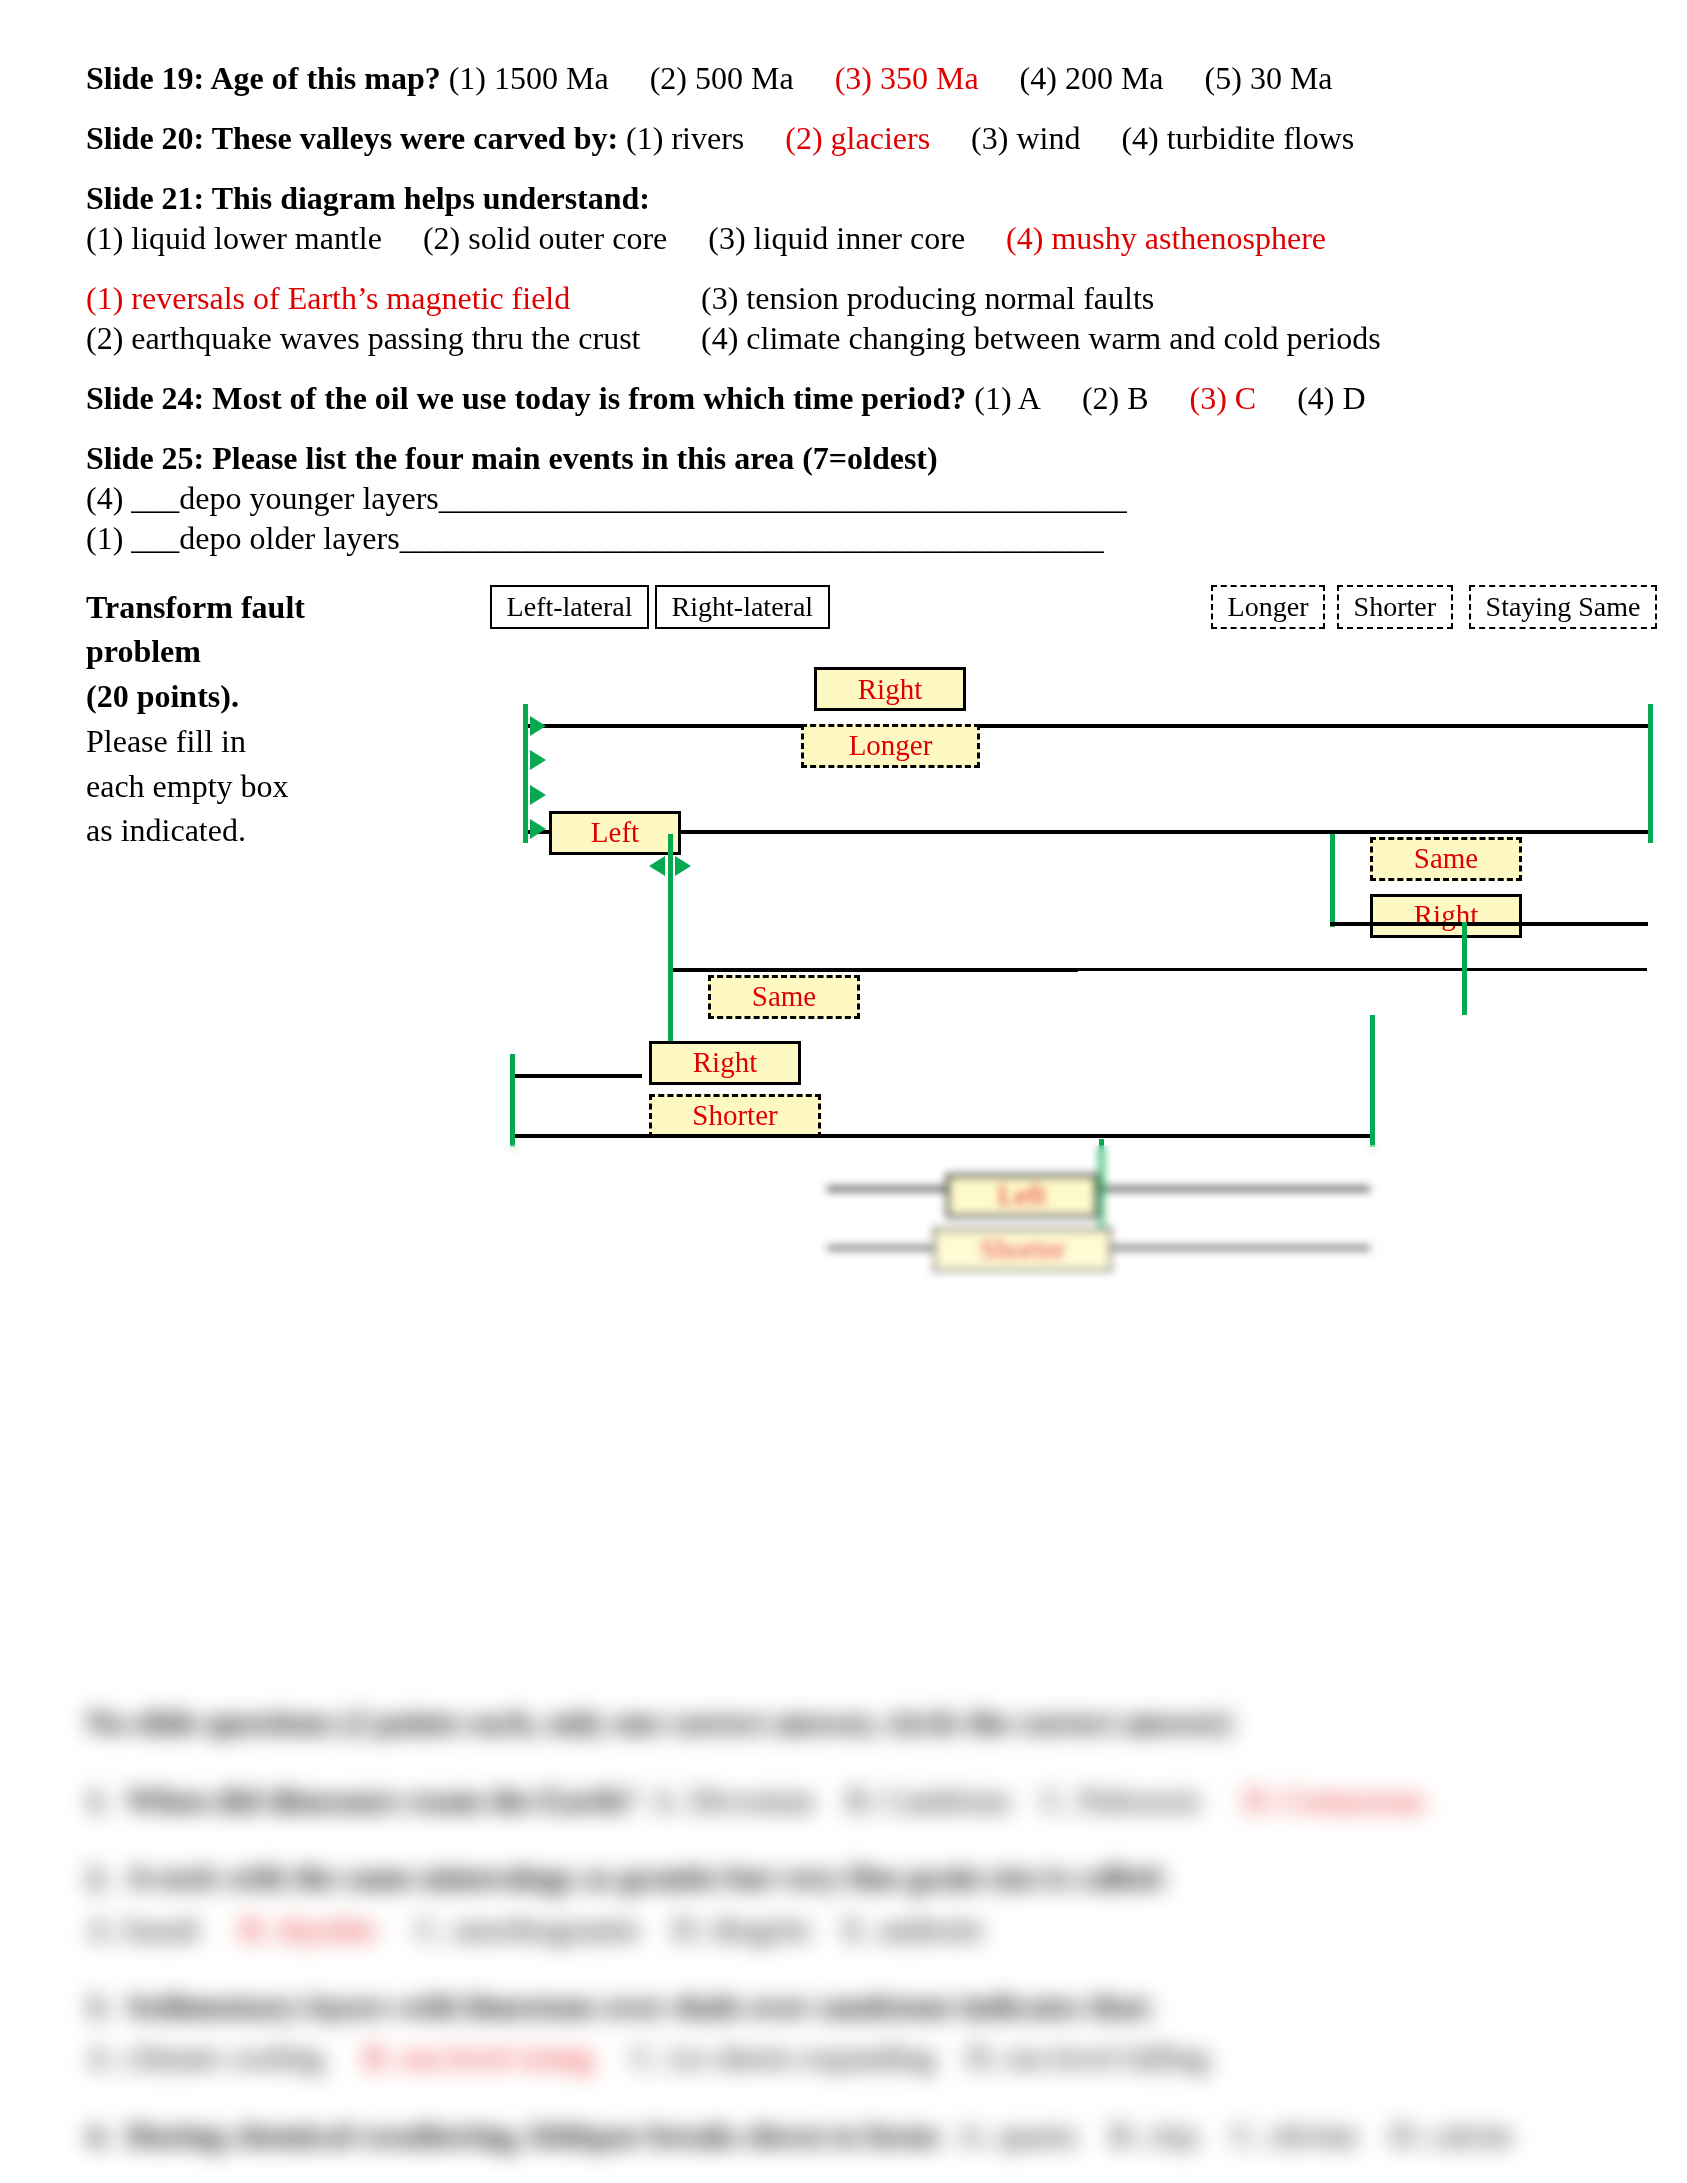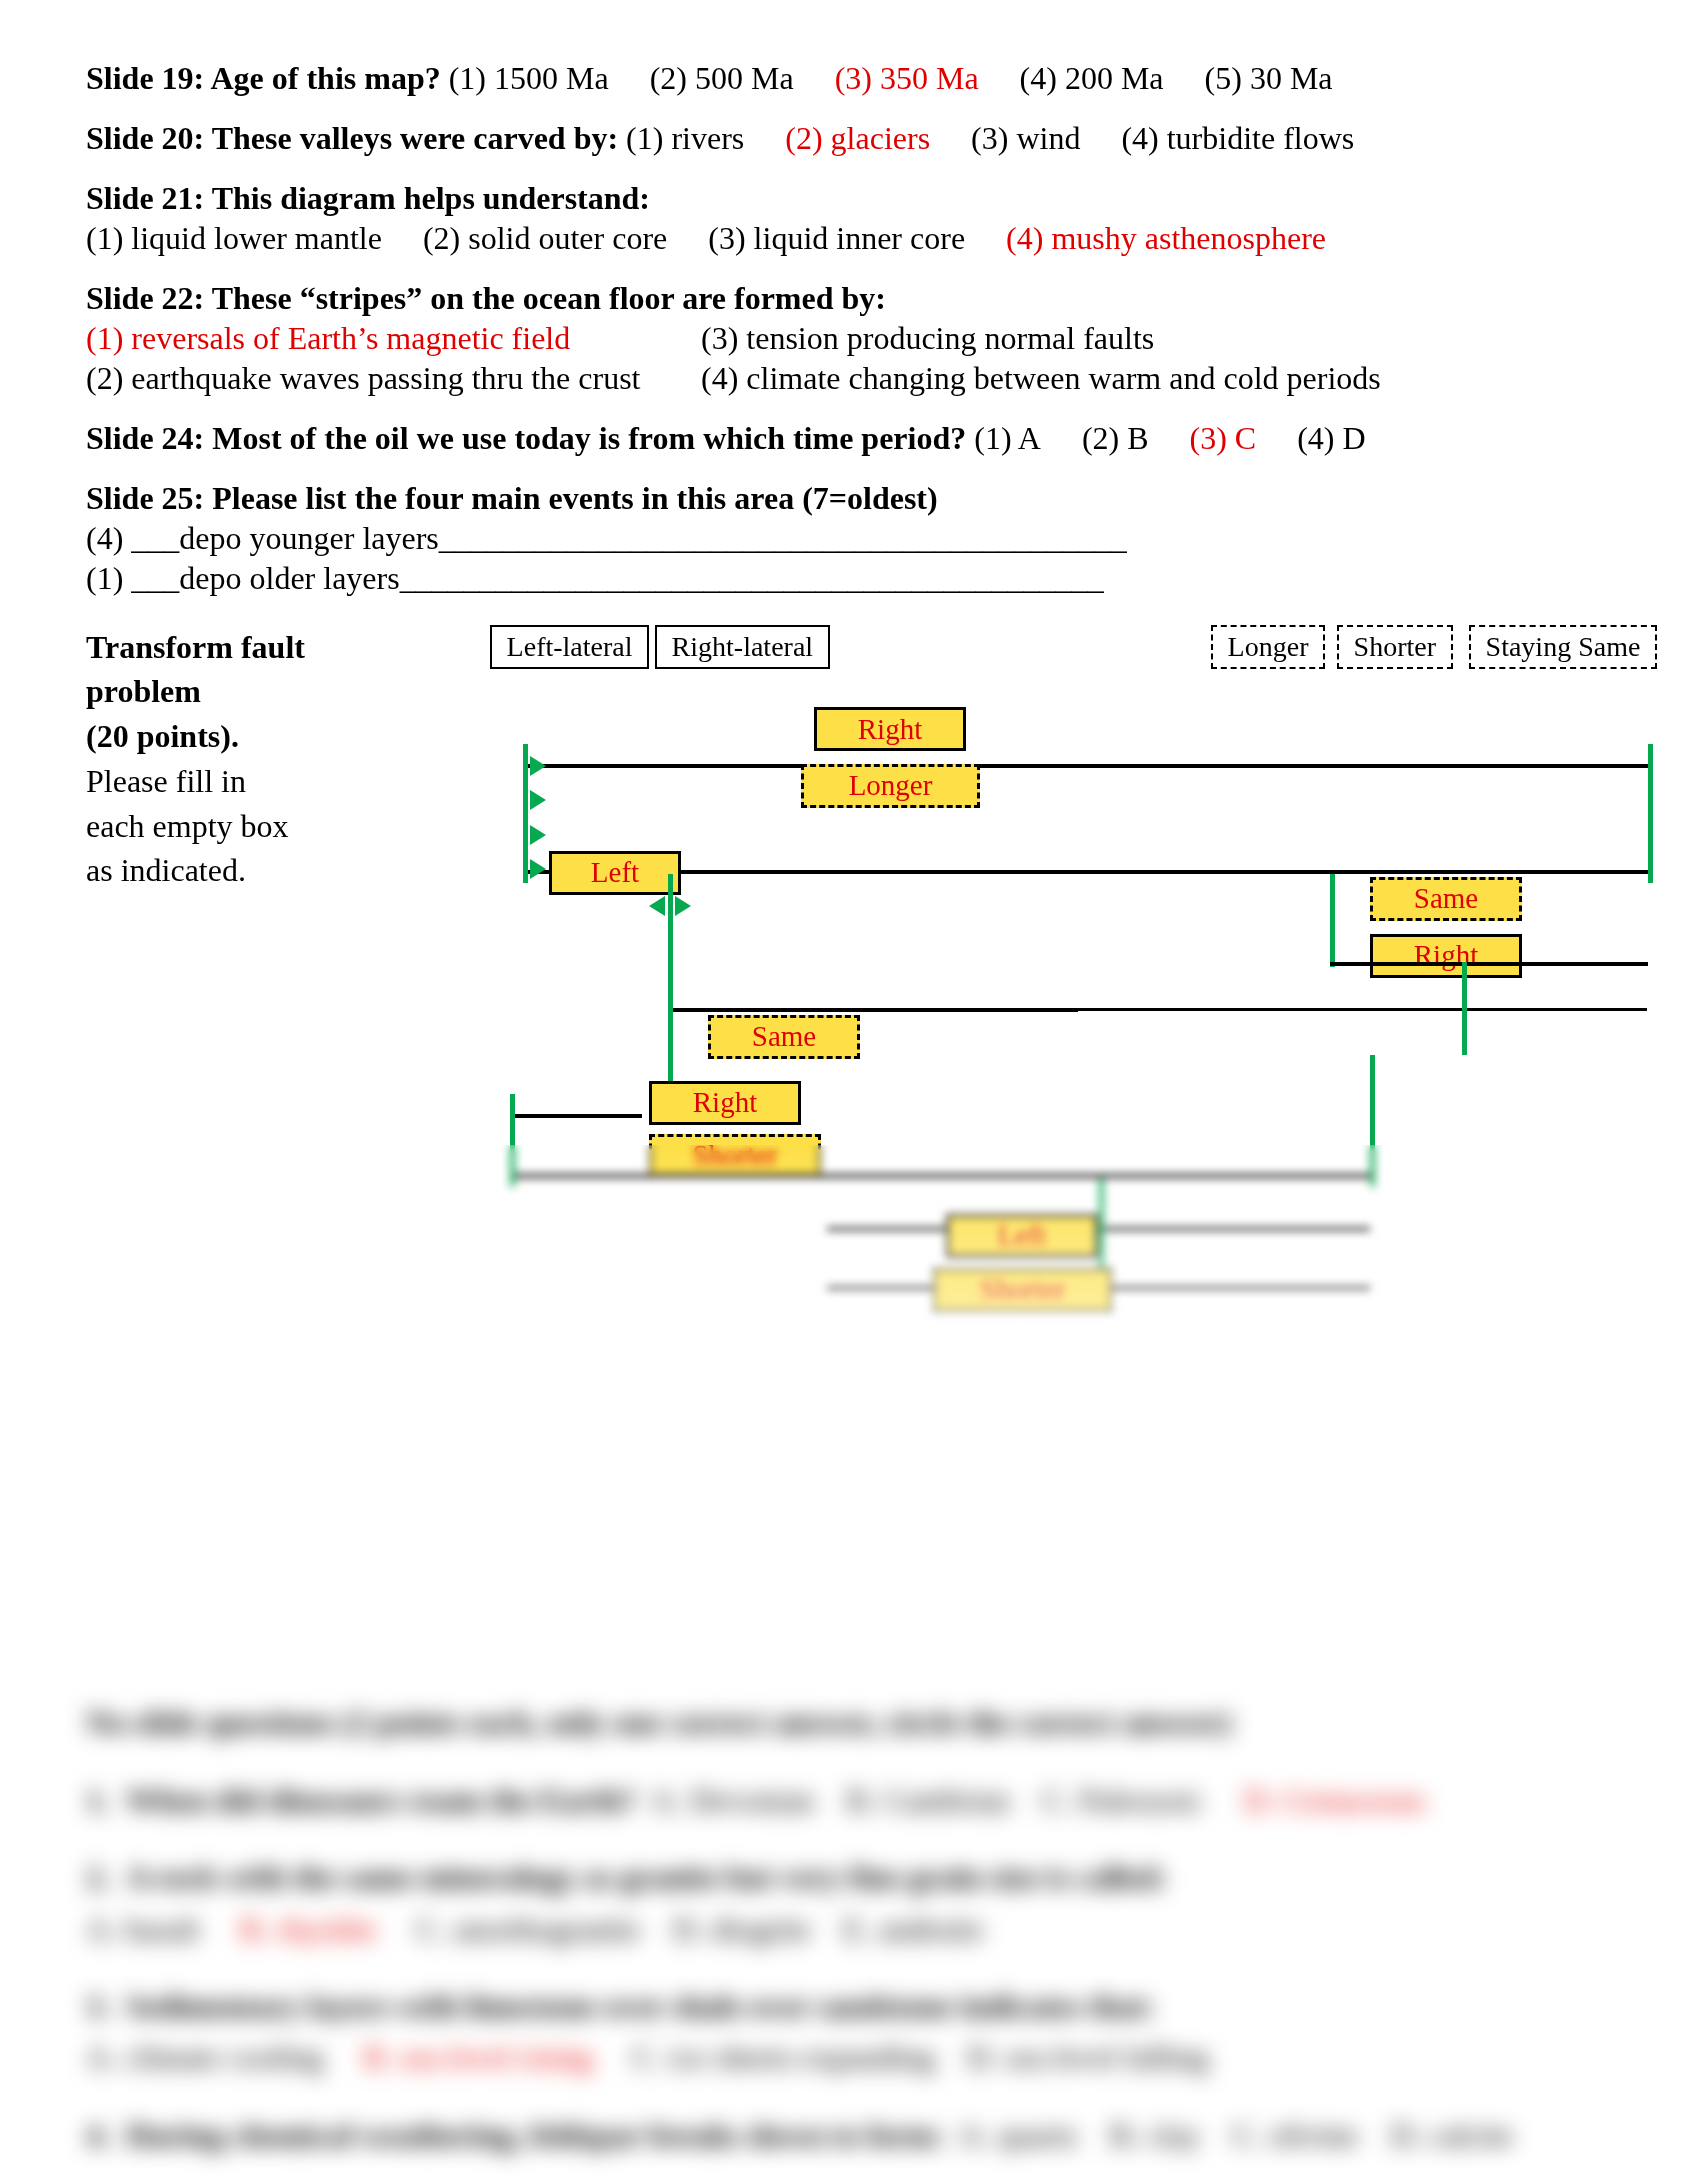--- a/index.html
+++ b/index.html
@@ -82,21 +82,21 @@
     width: 0; height: 0;
     border-top: 10.6px solid transparent;
     border-bottom: 10.6px solid transparent;
   }
   .tri.right { border-left: 16px solid #06a94f; }
   .tri.left  { border-right: 16px solid #06a94f; }
 
   
   .box {
     position: absolute;
-    background: #fde047;
+    background: #fef9c3;
     border: 3.3px solid #000;
     font-size: 29px;
     text-align: center;
     padding: 2.6px 0;
   }
   .box.dash { border-style: dashed; }
   .box .inner { color: #e00000; }
 
   
   .blur-zone {
@@ -147,21 +147,20 @@
 
   <div class="qblock">
     <div class="bold">Slide 21: This diagram helps understand:</div>
     <span class="opt">(1) liquid lower mantle</span>
     <span class="opt">(2) solid outer core</span>
     <span class="opt">(3) liquid inner core</span>
     <span class="opt red">(4) mushy asthenosphere</span>
   </div>
 
   <div class="qblock">
-    <div class="bold">Slide 22: These “stripes” on the ocean floor are formed by:</div>
     <div style="display:flex;">
       <div style="width:615px;">
         <div class="red">(1) reversals of Earth’s magnetic field</div>
         <div>(2) earthquake waves passing thru the crust</div>
       </div>
       <div>
         <div>(3) tension producing normal faults</div>
         <div>(4) climate changing between warm and cold periods</div>
       </div>
     </div>

